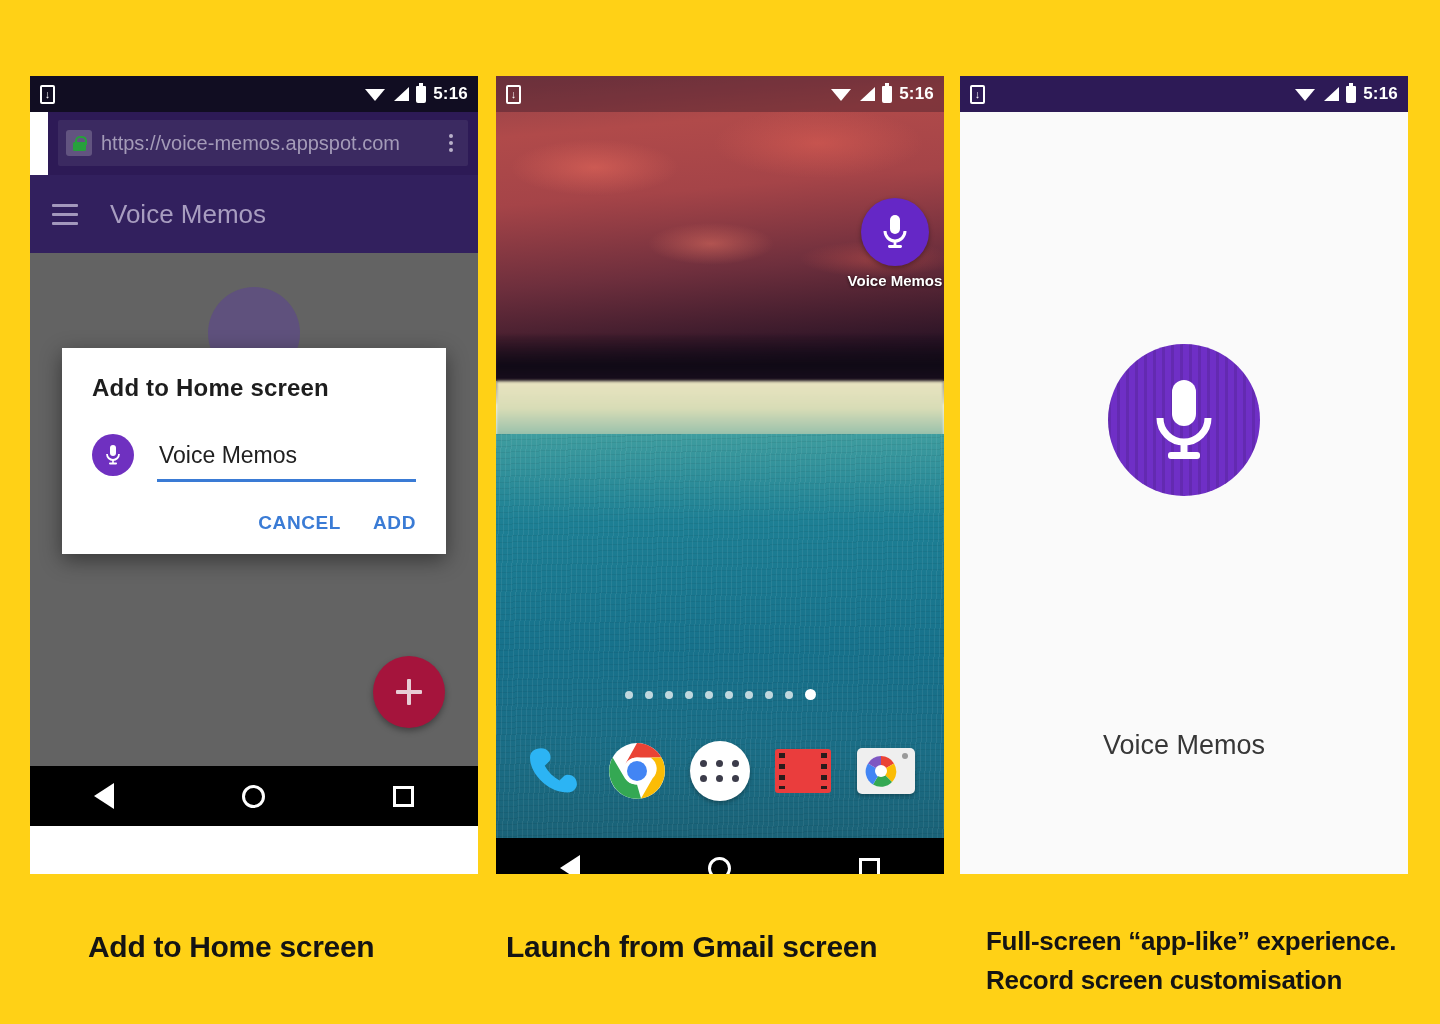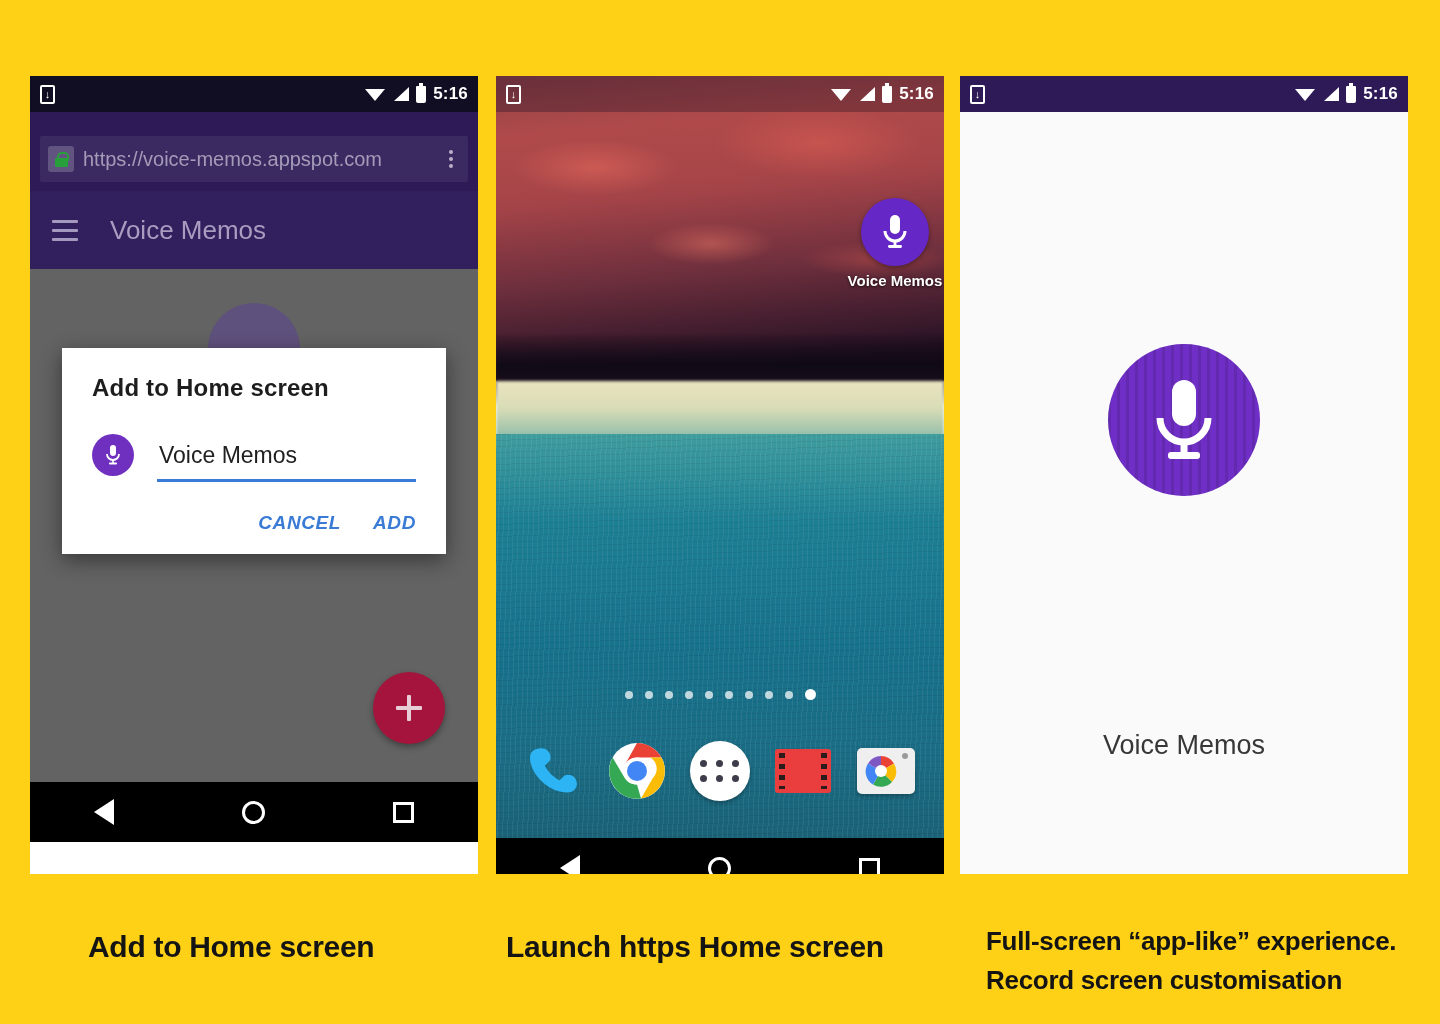--- a/index.html
+++ b/index.html
@@ -42,21 +42,21 @@
     font-size: 11px; line-height: 1;
   }
   .wifi-icon { width: 20px; height: 14px; }
   .sig-icon  { width: 17px; height: 14px; }
   .bat-icon  { width: 10px; height: 17px; background: #fff; border-radius: 1px 1px 2px 2px; position: relative;}
   .bat-icon::before {
     content:""; position:absolute; top:-3px; left:3px; width:4px; height:3px; background:#fff;
   }
 
   
-  .omnibox-wrap { background: #2d1a56; padding: 24px 10px 9px 10px; }
+  .omnibox-wrap { background: #2d1a56; padding: 8px 10px 9px 10px; margin-left: 18px; }
   .omnibox {
     background: rgba(255,255,255,0.07);
     height: 46px; border-radius: 2px;
     display: flex; align-items: center; padding: 0 8px;
   }
   .lock-chip {
     width: 26px; height: 26px; border-radius: 3px;
     background: rgba(255,255,255,0.20);
     display: flex; align-items: center; justify-content: center;
     flex: 0 0 auto;
@@ -125,21 +125,20 @@
     width: 100%; border: none; outline: none;
     border-bottom: 3px solid #3a7bd5;
     font-family: "Liberation Sans", sans-serif;
     font-size: 23px; color: #202020; padding: 0 0 10px 2px; background: transparent;
   }
   .dlg-actions { display:flex; justify-content:flex-end; gap: 32px; margin-top: 30px; padding-bottom: 6px;}
   .dlg-btn {
     background: none; border: none; cursor: pointer;
     color: #3a7bd5; font-size: 19px; font-weight: bold; letter-spacing: .6px;
     font-family: "Liberation Sans", sans-serif;
-    font-style: italic;
   }
 
   
   .navbar {
     height: 60px; background: #000;
     display: flex; align-items: center; justify-content: space-around;
   }
   .nav-back { width: 0; height: 0; border-top: 13px solid transparent; border-bottom: 13px solid transparent; border-right: 20px solid #fff; }
   .nav-home { width: 23px; height: 23px; border: 3px solid #fff; border-radius: 50%; }
   .nav-recent { width: 21px; height: 21px; border: 3px solid #fff; }
@@ -464,19 +463,19 @@
           <rect x="33.5" y="65" width="7" height="15" fill="#fff"></rect>
           <rect x="21" y="78" width="32" height="7" rx="3" fill="#fff"></rect>
         </svg>
       </div>
       <div class="splash-title">Voice Memos</div>
     </div>
 
   </div>
 
   <div class="caption" id="cap1">Add to Home screen</div>
-  <div class="caption" id="cap2">Launch https Home screen</div>
+  <div class="caption" id="cap2">Launch from Gmail screen</div>
   <div class="caption" id="cap3">
     <div>Full-screen “app-like” experience.</div>
     <div>Record screen customisation</div>
   </div>
 
 </div>
 
 </body></html>

